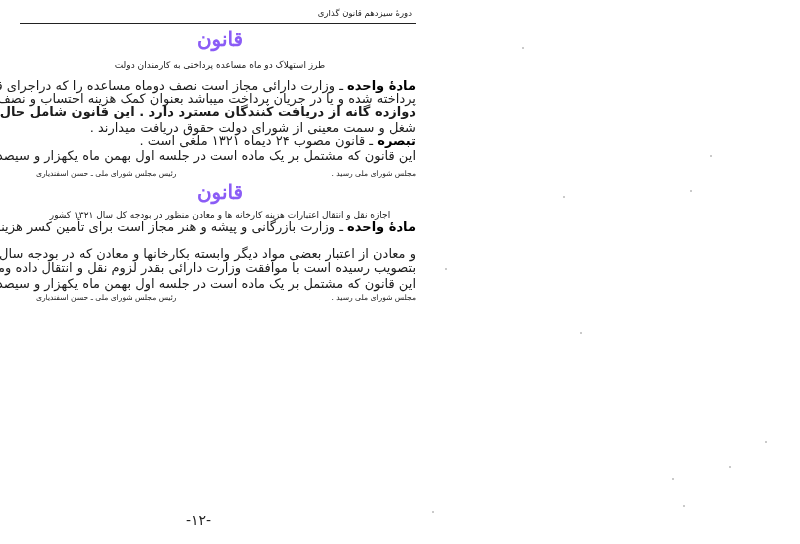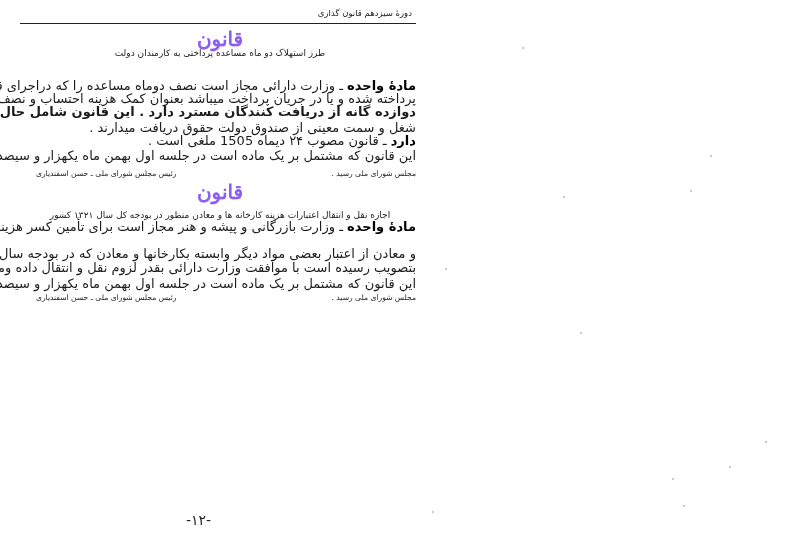--- a/index.html
+++ b/index.html
@@ -124,33 +124,33 @@
 
 <div class="page">
 
   <div class="column">
 
     <div class="running-header">دورهٔ سیزدهم قانون گذاری</div>
     <div class="header-rule"></div>
 
     <section>
       <div class="law-heading" style="top:27px;">قانون</div>
-      <div class="law-subtitle" style="top:48px;">طرز استهلاک دو ماه مساعده پرداختی به کارمندان دولت</div>
+      <div class="law-subtitle" style="top:60px;">طرز استهلاک دو ماه مساعده پرداختی به کارمندان دولت</div>
 
       <div class="body-line indent" style="top:80px;">
         <span class="lead-term">مادهٔ واحده</span>
         <span>ـ وزارت دارائی مجاز است نصف دوماه مساعده را که دراجرای قانون مصوب اول آذرماه ۱۳۲۱</span>
       </div>
       <div class="body-line" style="top:93px;">پرداخته شده و یا در جریان پرداخت میباشد بعنوان کمک هزینه احتساب و نصف دیگر آن را در سال ۱۳۲۲ باقساط</div>
       <div class="body-line" style="top:106px;font-weight:bold;">دوازده گانه از دریافت کنندگان مسترد دارد . این قانون شامل حال کلیهٔ کارمندان دولت و اشخاصی است که با داشتن</div>
-      <div class="body-line short" style="top:122px;">شغل و سمت معینی از صندوق دولت حقوق دریافت میدارند .</div>
+      <div class="body-line short" style="top:122px;">شغل و سمت معینی از شورای دولت حقوق دریافت میدارند .</div>
 
       <div class="body-line indent short" style="top:135px;">
-        <span class="lead-term">دارد</span>
-        <span>ـ قانون مصوب ۲۴ دیماه 1505 ملغی است .</span>
+        <span class="lead-term">تبصره</span>
+        <span>ـ قانون مصوب ۲۴ دیماه ۱۳۲۱ ملغی است .</span>
       </div>
 
       <div class="body-line indent" style="top:150px;">این قانون که مشتمل بر یک ماده است در جلسه اول بهمن ماه یکهزار و سیصد و بیست و یک به تصویب</div>
 
       <div class="signature-row" style="top:168px;">
         <span class="sig-left">مجلس شورای ملی رسید .</span>
         <span class="sig-right">رئیس مجلس شورای ملی ـ حسن اسفندیاری</span>
       </div>
     </section>
 

